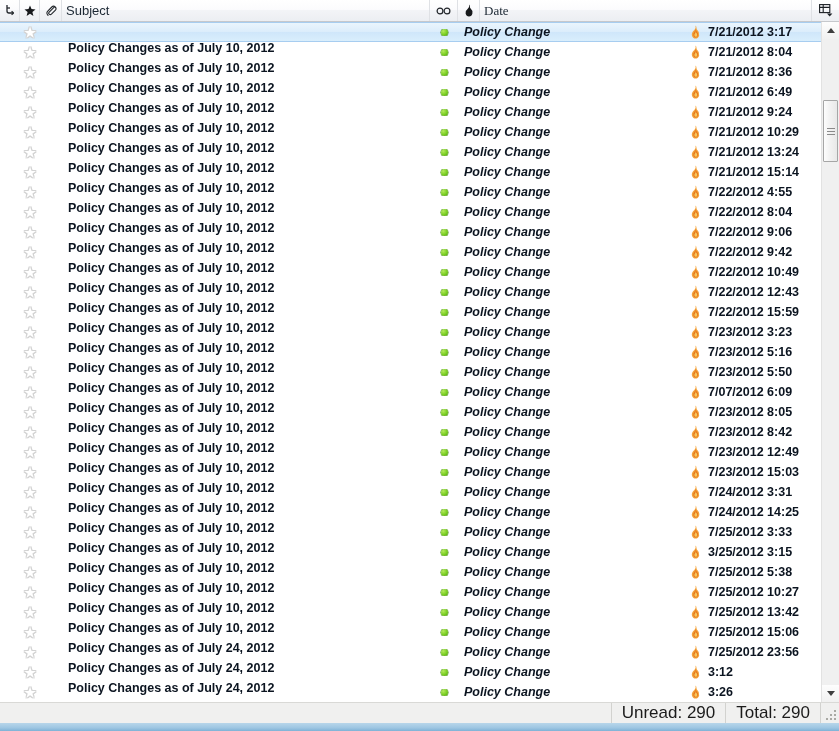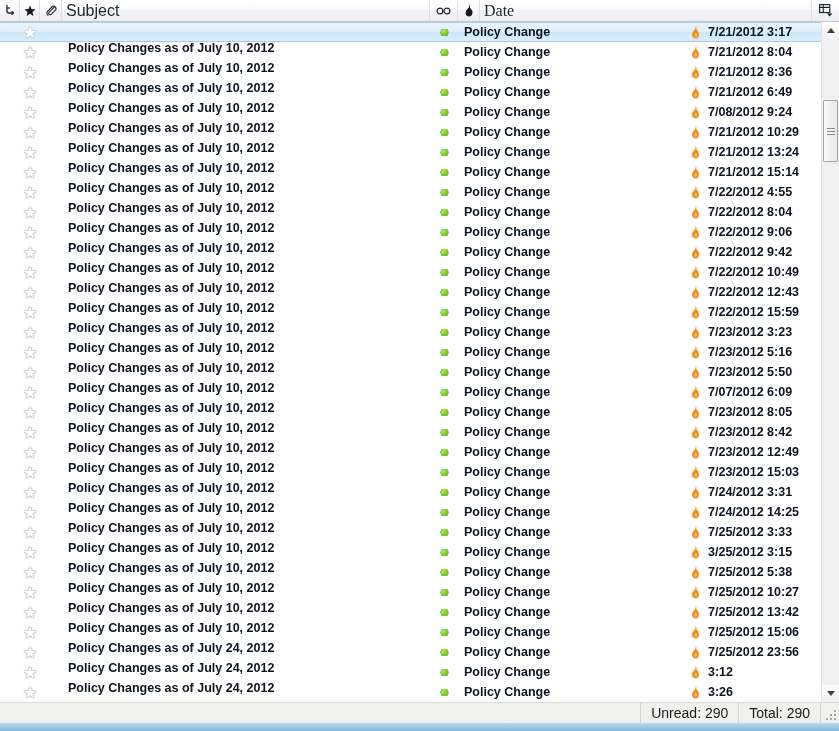--- a/index.html
+++ b/index.html
@@ -23,21 +23,21 @@
 
   
   .col-header {
     position: relative;
     height: 22px;
     flex: 0 0 22px;
     display: flex;
     align-items: stretch;
     background: linear-gradient(to bottom, #ffffff 0%, #fbfbfd 45%, #f3f4f7 50%, #eceef2 100%);
     border-bottom: 1px solid #c6c8cc;
-    font-size: 16px;
+    font-size: 13px;
     color: #1b2733;
     box-sizing: border-box;
   }
   .hcell {
     position: relative;
     display: flex;
     align-items: center;
     box-sizing: border-box;
     border-right: 1px solid #dfe1e5;
     padding: 0 4px;
@@ -100,21 +100,21 @@
     overflow: hidden;
     white-space: nowrap;
     display: flex;
     align-items: center;
   }
   .c-thread  { flex: 0 0 20px; }
   .c-star    { flex: 0 0 20px; justify-content: center; }
   .c-clip    { flex: 0 0 22px; }
   .c-subject { flex: 0 0 368px; padding-left: 6px; margin-top: 32px; }
   .c-unread  { flex: 0 0 28px; justify-content: center; }
-  .c-from    { flex: 0 0 226px; padding-left: 6px; }
+  .c-from    { flex: 0 0 226px; padding-left: 6px; font-style: italic; }
   .c-flame   { flex: 0 0 22px; justify-content: center; }
   .c-date    { flex: 1 1 auto; padding-left: 2px; }
 
   .star-glyph {
     font-size: 13px;
     color: #ffffff;
     text-shadow:
       -1px 0 #d3d3d3, 1px 0 #d3d3d3, 0 -1px #d3d3d3, 0 1px #d3d3d3,
       -1px -1px #d3d3d3, 1px -1px #d3d3d3, -1px 1px #d3d3d3, 1px 1px #d3d3d3;
     line-height: 1;
@@ -174,21 +174,21 @@
   }
 
   
   .statusbar {
     flex: 0 0 21px;
     display: flex;
     align-items: stretch;
     justify-content: flex-end;
     background: #f0f0ef;
     border-top: 1px solid #d9d9d6;
-    font-size: 14px;
+    font-size: 17px;
     color: #1b1b1b;
     box-sizing: border-box;
   }
   .sb-spacer { flex: 1 1 auto; }
   .sb-panel {
     display: flex; align-items: center; justify-content: center;
     padding: 0 10px;
     border-left: 1px solid #d2d2cf;
   }
   .sb-grip-corner {
@@ -380,21 +380,21 @@
           <div class="cell c-from">Policy Change</div>
           <div class="cell c-flame">
             <span class="ico">
               <svg width="11" height="14" viewBox="0 0 11 14">
                 <path d="M5.5 0.5 Q6.3 3.2 4.4 5 Q1.2 7.6 1.9 10.4 Q2.7 13.5 5.5 13.5 Q8.4 13.5 9.2 10.4 Q9.9 7.3 7.3 5 Q6.5 4.3 6.5 2.9 Q6.5 1.5 5.5 0.5 Z" fill="#f2a33c"></path>
                 <path d="M5.7 3.2 Q6.1 5.2 4.7 6.6 Q2.9 8.4 3.4 10.4 Q3.9 12.4 5.6 12.4 Q7.5 12.4 8 10.4 Q8.5 8.2 6.7 6.6 Q6 6 6.1 4.8 Z" fill="#e8761a"></path>
                 <path d="M5.6 6.1 Q5.9 7.6 5 8.6 Q4.1 9.6 4.5 10.7 Q4.9 11.8 5.9 11.7 Q7 11.6 7.2 10.4 Q7.4 9 6.4 8.1 Q5.9 7.6 5.9 6.8 Z" fill="#f6c75b"></path>
               </svg>
             </span>
           </div>
-          <div class="cell c-date">7/08/2012 9:24</div>
+          <div class="cell c-date">7/21/2012 9:24</div>
         </div>
         <div class="row">
           <div class="cell c-thread"></div>
           <div class="cell c-star">
             <span class="star-glyph">★</span>
           </div>
           <div class="cell c-clip"></div>
           <div class="cell c-subject">Policy Changes as of July 10, 2012</div>
           <div class="cell c-unread">
             <span class="dot-unread"></span>

